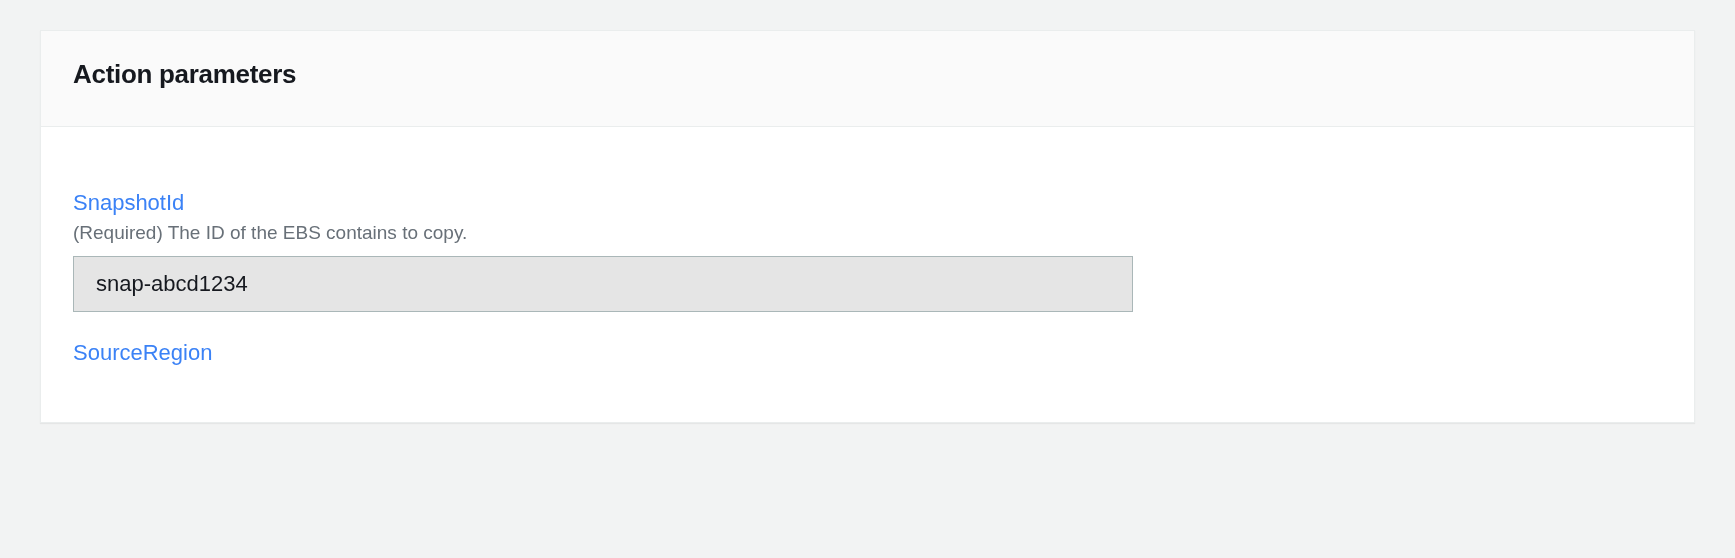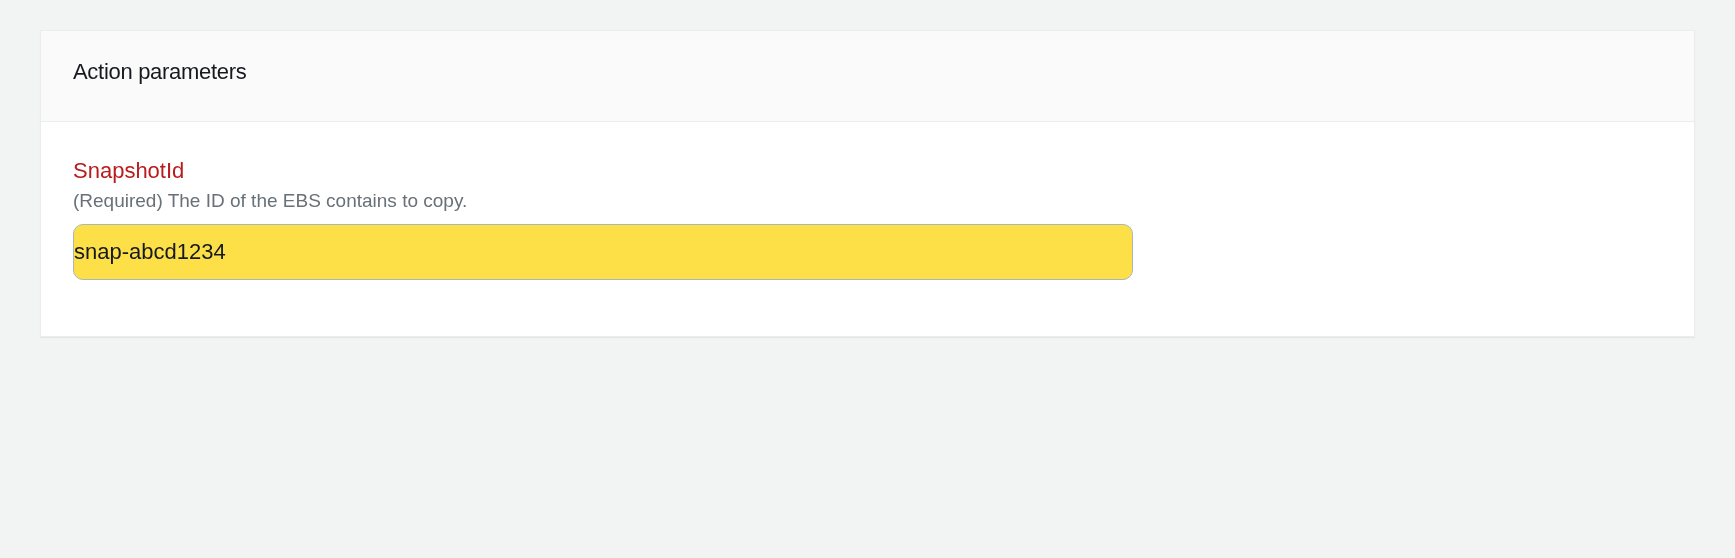--- a/index.html
+++ b/index.html
@@ -16,71 +16,73 @@
       background-color: #ffffff;
       border: 1px solid #eaeded;
       box-shadow: 0 1px 1px rgba(0,0,0,0.05);
     }
     .panel-header {
       background-color: #fafafa;
       border-bottom: 1px solid #eaeded;
       padding: 28px 32px 36px 32px;
     }
     .panel-title {
-      font-size: 22px;
-      font-weight: 400;
+      font-size: 26px;
+      font-weight: 700;
       color: #16191f;
       letter-spacing: -0.3px;
     }
     .panel-body {
       background-color: #ffffff;
       padding: 36px 32px 28px 32px;
     }
     .field-group {
       margin-bottom: 28px;
     }
     .field-label {
       display: block;
       font-size: 22px;
       font-weight: 400;
-      color: #b91c1c;
+      color: #3b82f6;
       margin-bottom: 6px;
+      margin-top: 27px;
     }
     .field-desc {
       display: block;
       font-size: 19px;
       font-weight: 400;
       color: #687078;
       margin-bottom: 12px;
     }
     .field-input {
       width: 1060px;
       max-width: 100%;
       height: 56px;
-      padding: 10px 0;
+      padding: 10px 22px;
       font-size: 22px;
       color: #16191f;
-      background-color: #fde047;
+      background-color: #e5e5e5;
       border: 1px solid #aab7b8;
-      border-radius: 10px;
+      border-radius: 0;
       outline: none;
     }
   </style>
 </head>
 <body>
 
 <div class="panel">
   <div class="panel-header">
     <h1 class="panel-title">Action parameters</h1>
   </div>
   <div class="panel-body">
 
     <div class="field-group">
       <label class="field-label">SnapshotId</label>
       <span class="field-desc">(Required) The ID of the EBS contains to copy.</span>
       <input type="text" class="field-input" value="snap-abcd1234" style="">
     </div>
 
     <div class="field-group">
+      <label class="field-label">SourceRegion</label>
     </div>
 
   </div>
 </div>
 
 </body></html>

